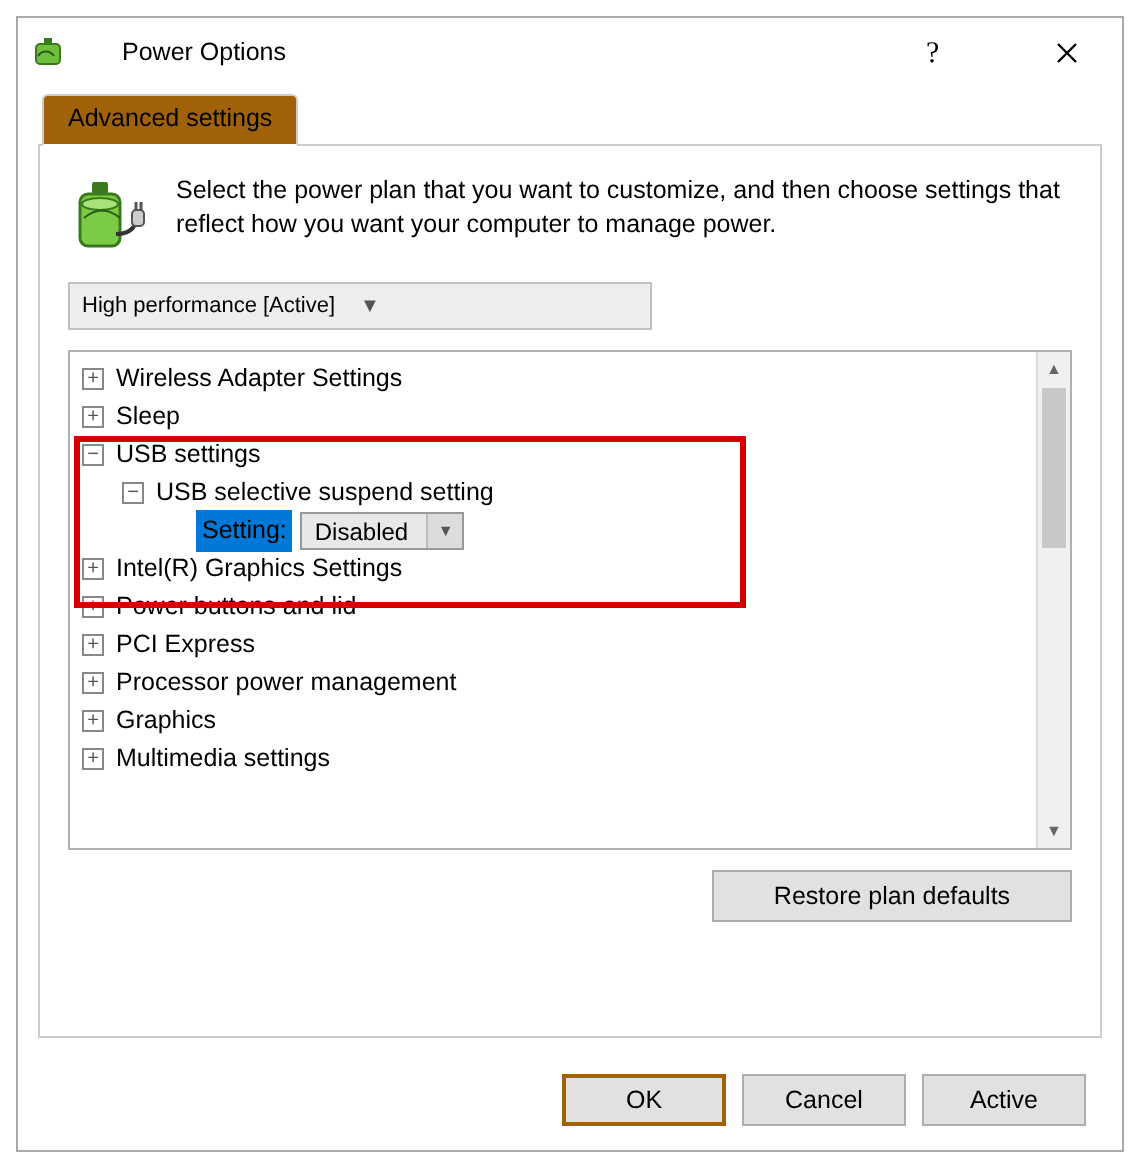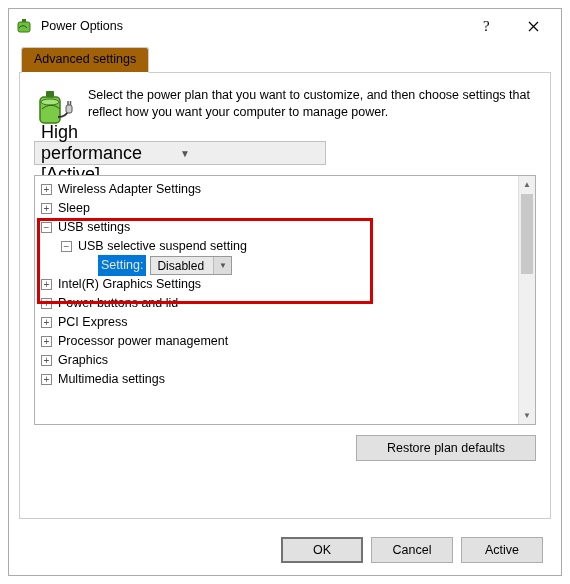--- a/index.html
+++ b/index.html
@@ -19,20 +19,21 @@
     height: 568px;
     background: #fff;
     display: flex;
     flex-direction: column;
   }
   .titlebar {
     display: flex;
     align-items: center;
     height: 34px;
     padding: 0 6px;
+    gap: 20px;
   }
   .titlebar .app-icon {
     width: 20px; height: 20px; margin-right: 6px;
     position: relative;
   }
   .battery-svg { width: 20px; height: 20px; }
   .title { flex: 1; font-size: 12.5px; }
   .winbtn {
     width: 44px; height: 30px;
     display: flex; align-items: center; justify-content: center;
@@ -76,21 +77,21 @@
   .plan-select {
     width: 292px;
     height: 24px;
     border: 1px solid #c0c0c0;
     background: #eeeeee;
     display: flex;
     align-items: center;
     padding: 0 6px;
     margin-bottom: 10px;
   }
-  .plan-select span { flex: 1; font-size: 18px; }
+  .plan-select span { flex: 1; font-size: 11px; }
   .plan-select .chev { font-size: 10px; color: #555; }
   .tree-wrap {
     border: 1px solid #b0b0b0;
     height: 250px;
     position: relative;
     overflow: hidden;
     background: #fff;
   }
   .tree {
     padding: 4px 2px;
@@ -129,21 +130,21 @@
     font-size: 10px; line-height: 1; color: #555;
     background: #fff;
     flex-shrink: 0;
   }
   .exp.none { border: none; background: transparent; }
   .d1 { padding-left: 4px; }
   .d2 { padding-left: 24px; }
   .d3 { padding-left: 44px; }
   .setting-label {
     background: #0078d7;
-    color: #e5e5e5;
+    color: #000000;
     padding: 1px 3px;
     margin-right: 2px;
   }
   .dropdown {
     display: inline-flex;
     align-items: center;
     border: 1px solid #999;
     background: #e8e8e8;
     height: 19px;
     margin-left: 2px;
@@ -176,21 +177,21 @@
     padding: 0 14px;
     border: 1px solid #adadad;
     background: #e1e1e1;
     font-size: 12.5px;
     display: inline-flex;
     align-items: center;
     justify-content: center;
     margin-left: 8px;
   }
   .btn.default {
-    border: 2px solid #737373;
+    border: 2px solid #a16207;
     padding: 0 13px;
   }
   .btn.wide { min-width: 180px; }
   .dialog-buttons {
     display: flex;
     justify-content: flex-end;
     padding: 8px 18px 12px 0;
   }
 </style>
 </head>

